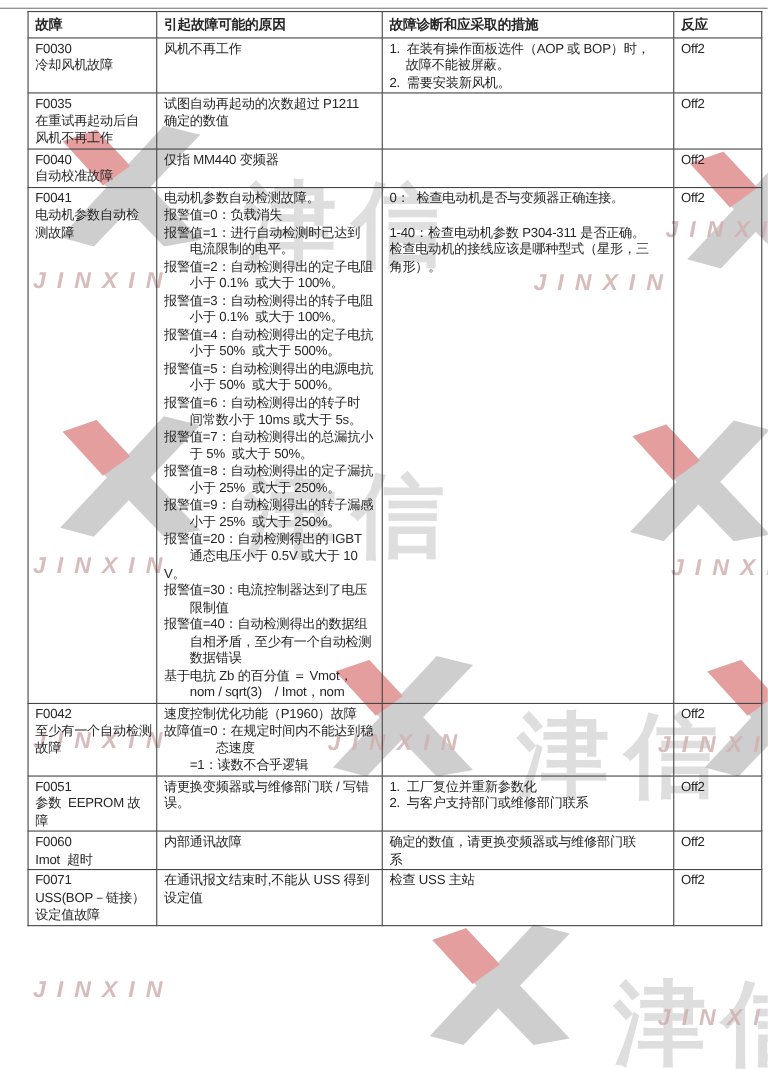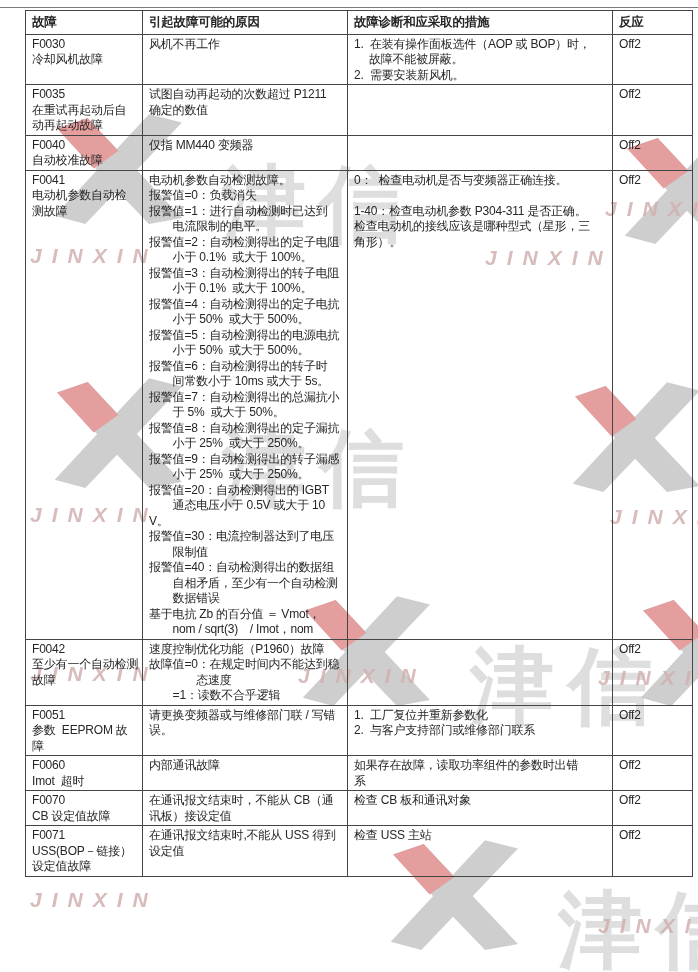--- a/index.html
+++ b/index.html
@@ -168,21 +168,21 @@
 冷却风机故障</td>
         <td>风机不再工作</td>
         <td>1.  在装有操作面板选件（AOP 或 BOP）时，
 　 故障不能被屏蔽。
 2.  需要安装新风机。</td>
         <td>Off2</td>
       </tr>
       <tr>
         <td>F0035
 在重试再起动后自
-动再起动故障</td>
+风机不再工作</td>
         <td>试图自动再起动的次数超过 P1211
 确定的数值</td>
         <td></td>
         <td>Off2</td>
       </tr>
       <tr>
         <td>F0040
 自动校准故障</td>
         <td>仅指 MM440 变频器</td>
         <td></td>
@@ -246,30 +246,22 @@
         <td>请更换变频器或与维修部门联 / 写错
 误。</td>
         <td>1.  工厂复位并重新参数化
 2.  与客户支持部门或维修部门联系</td>
         <td>Off2</td>
       </tr>
       <tr>
         <td>F0060
 Imot  超时</td>
         <td>内部通讯故障</td>
-        <td>如果存在故障，读取功率组件的参数时出错
+        <td>确定的数值，请更换变频器或与维修部门联
 系</td>
-        <td>Off2</td>
-      </tr>
-      <tr>
-        <td>F0070
-CB 设定值故障</td>
-        <td>在通讯报文结束时，不能从 CB（通
-讯板）接设定值</td>
-        <td>检查 CB 板和通讯对象</td>
         <td>Off2</td>
       </tr>
       <tr>
         <td>F0071
 USS(BOP－链接）
 设定值故障</td>
         <td>在通讯报文结束时,不能从 USS 得到
 设定值</td>
         <td>检查 USS 主站</td>
         <td>Off2</td>

